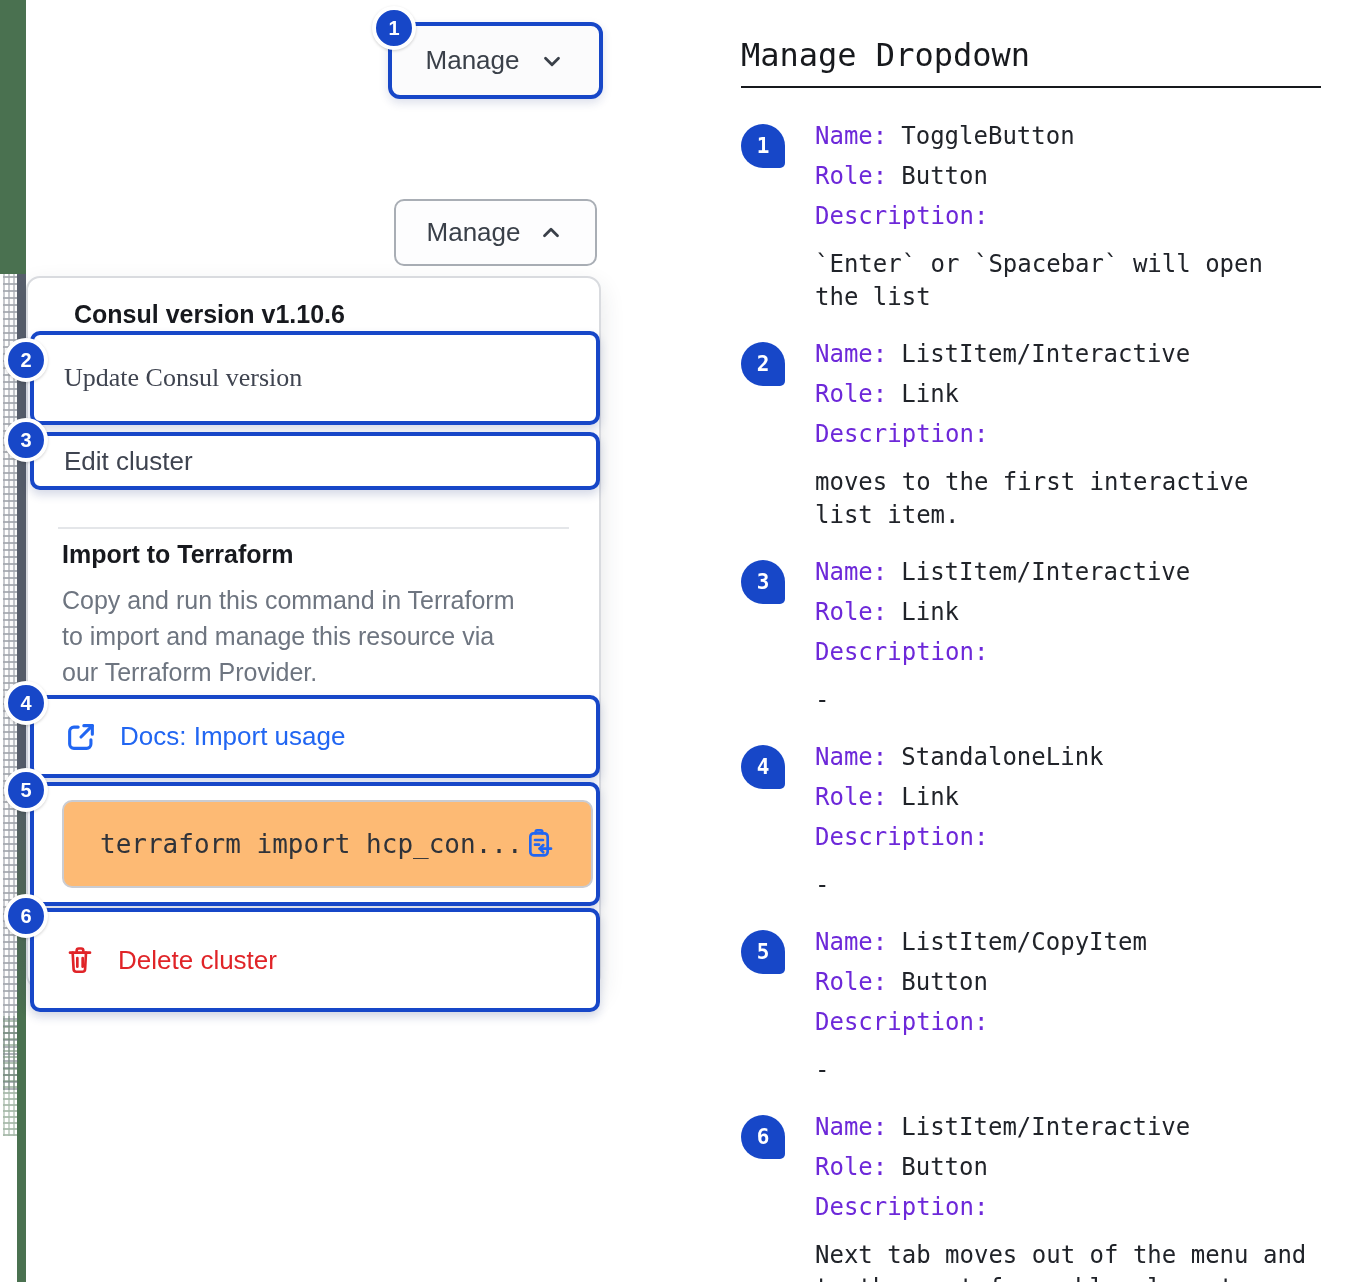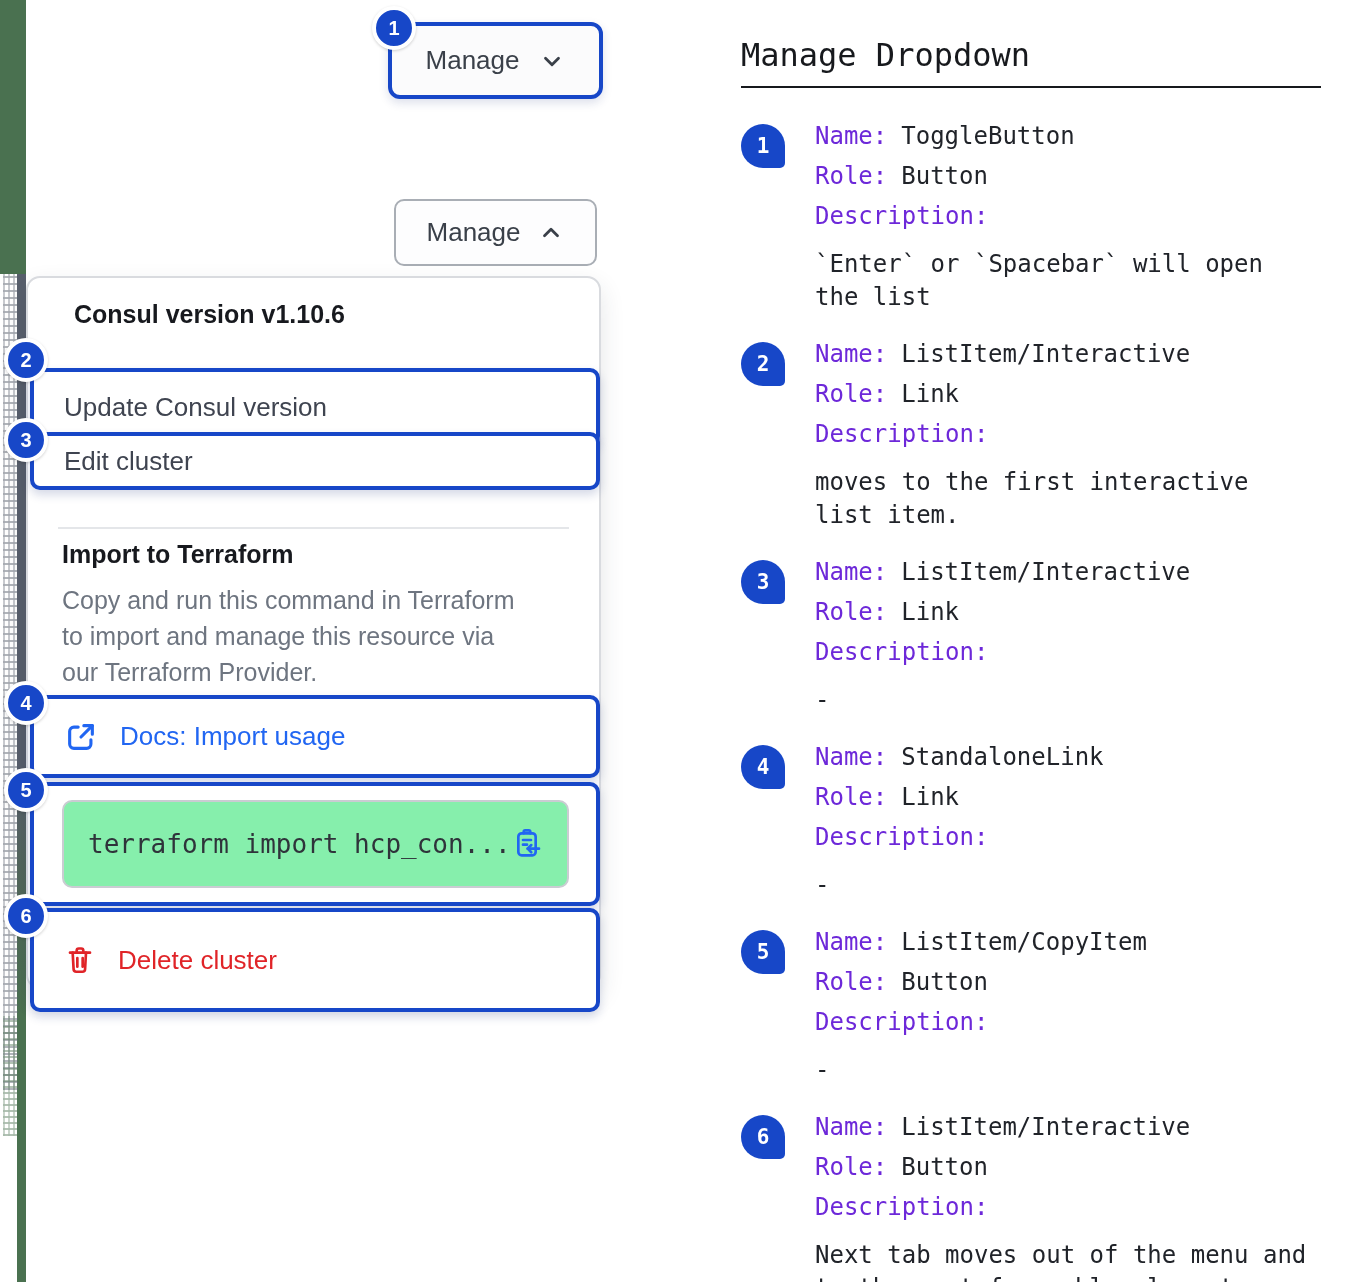--- a/index.html
+++ b/index.html
@@ -44,33 +44,33 @@
   .panel-title{position:absolute;left:34px;top:22px;font-size:25px;font-weight:bold;color:#17191e;margin-left:12px;}
   .panel-divider{position:absolute;left:30px;top:249px;width:511px;height:0;
       border-top:2px solid #e4e6e9;}
   .import-title{position:absolute;left:34px;top:262px;font-size:25px;font-weight:bold;color:#17191e;}
   .import-desc{position:absolute;left:34px;top:304px;font-size:25px;line-height:36px;color:#6e7580;}
 
   
   .ring{position:absolute;left:30px;width:570px;box-sizing:border-box;background:#ffffff;
       border:4px solid #1747c8;border-radius:10px;z-index:10;
       display:flex;align-items:center;box-shadow:0 5px 10px rgba(30,50,120,.18);cursor:pointer;}
-  .ring-2{top:368px;height:78px;}
+  .ring-2{top:331px;height:94px;font-family:Liberation Serif, serif;}
   .ring-3{top:432px;height:58px;}
   .ring-4{top:695px;height:83px;}
   .ring-5{top:782px;height:124px;}
   .ring-6{top:908px;height:104px;}
   .ring-text{padding-left:30px;font-size:26px;color:#3f4450;}
   .ring-link{display:flex;align-items:center;gap:22px;padding-left:30px;
       font-size:26px;font-weight:500;color:#2166f2;text-align:right;}
   .ring-danger{display:flex;align-items:center;gap:22px;padding-left:30px;
       font-size:26px;font-weight:500;color:#e02428;}
   .code-box{flex:1;margin:0 32px 0 28px;height:88px;box-sizing:border-box;
-      border:2px solid #caccd2;border-radius:10px;background:#86efac;
-      display:flex;align-items:center;padding:0 24px;}
+      border:2px solid #caccd2;border-radius:10px;background:#fdba74;
+      display:flex;align-items:center;padding:0 36px;}
   .code-text{flex:1;font-family:"DejaVu Sans Mono",monospace;font-size:26px;color:#2f333a;white-space:nowrap;overflow:hidden;}
 
   
   .doc{position:absolute;left:741px;top:40px;width:590px;
       font-family:"DejaVu Sans Mono",monospace;color:#202329;}
   .doc-heading{font-size:32px;line-height:30px;color:#17191d;}
   .doc-rule{border:none;border-top:2px solid #17191d;margin:16px 0 28px 0;width:580px;}
   .entry{display:flex;gap:30px;margin-bottom:20px;}
   .entry-body{font-size:24px;}
   .row{line-height:40px;white-space:nowrap;}

